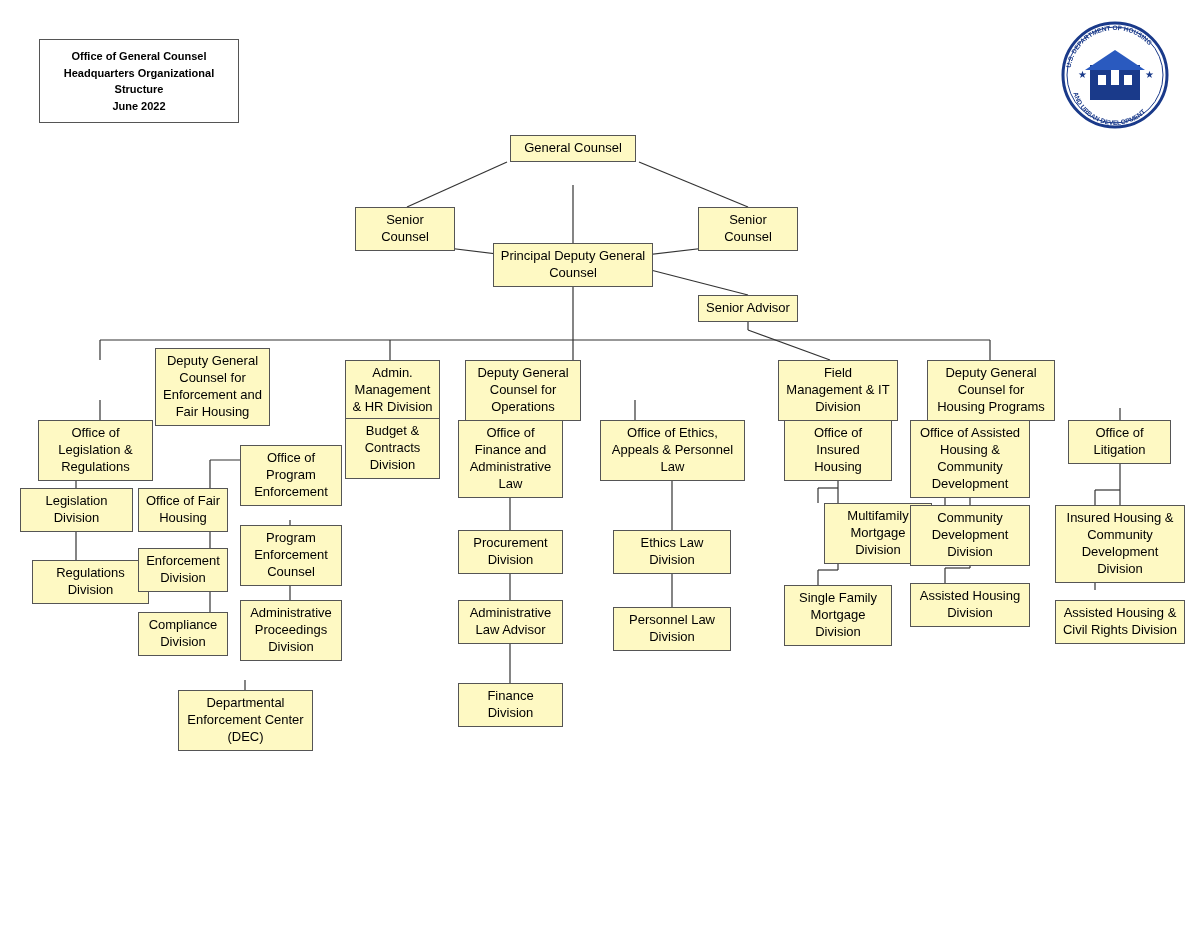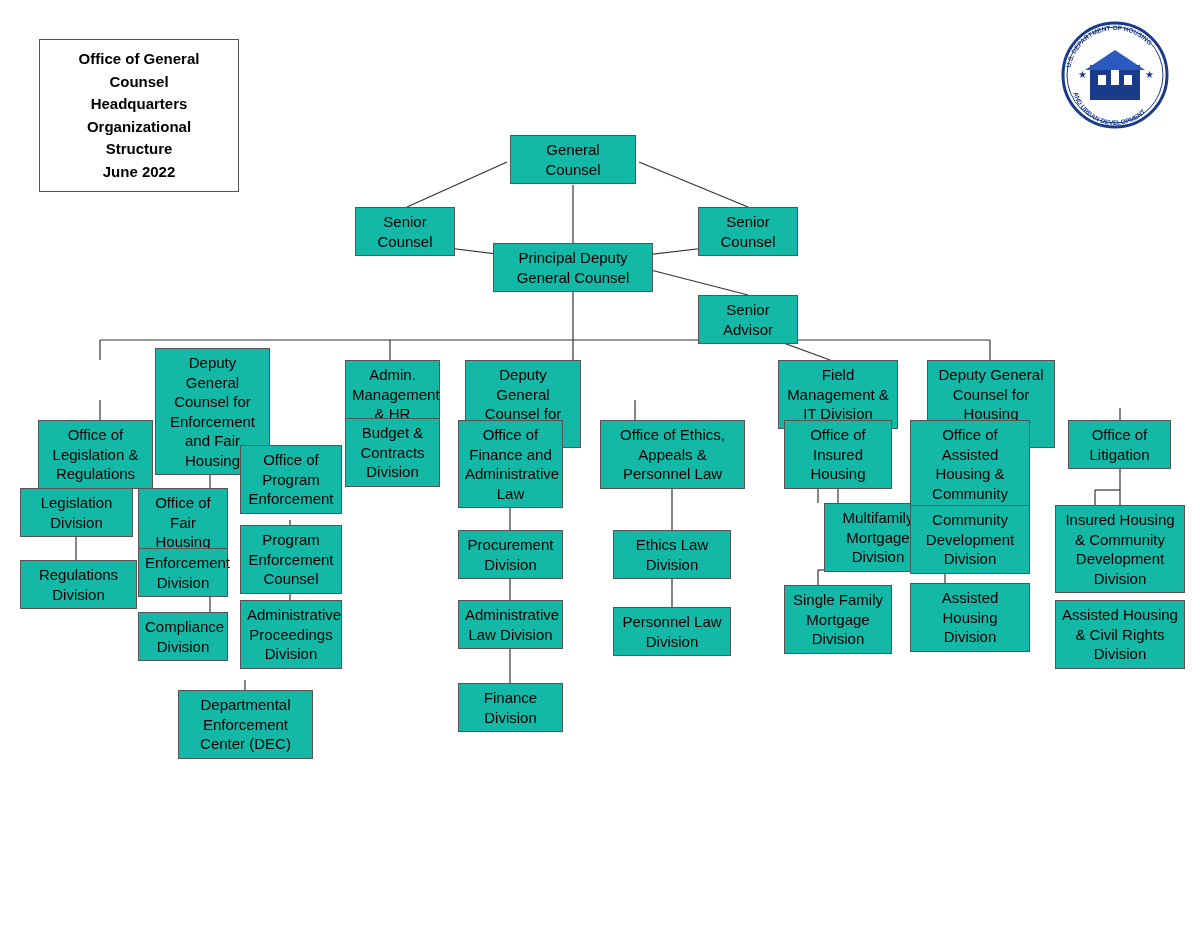--- a/index.html
+++ b/index.html
@@ -8,35 +8,35 @@
       font-family: Arial, sans-serif;
       font-size: 10px;
       width: 1200px;
       min-height: 927px;
       position: relative;
       overflow-x: hidden;
     }
 
     .org-box {
       border: 1px solid #555;
-      background: #14b8a6;
+      background: #fef9c3;
       padding: 4px 6px;
       text-align: center;
       position: absolute;
       line-height: 1.3;
-      font-size: 15px;
+      font-size: 13px;
     }
 
     .title-box {
       border: 1px solid #555;
       background: #fff;
       padding: 8px 12px;
       text-align: center;
       position: absolute;
-      font-size: 15px;
+      font-size: 11px;
       font-weight: bold;
       line-height: 1.5;
     }
 
     svg.connectors {
       position: absolute;
       top: 0; left: 0;
       width: 1200px;
       height: 927px;
       pointer-events: none;
@@ -248,21 +248,21 @@
 </div>
 
 <div class="org-box" style="left:38px; top:420px; width:115px;">
   <span>Office of Legislation &amp; Regulations</span>
 </div>
 
 <div class="org-box" style="left:20px; top:488px; width:113px;">
   <span>Legislation Division</span>
 </div>
 
-<div class="org-box" style="left:20px; top:560px; width:117px;text-align:center;">
+<div class="org-box" style="left:32px; top:560px; width:117px;text-align:center;">
   <span>Regulations Division</span>
 </div>
 
 <div class="org-box" style="left:138px; top:488px; width:90px;">
   <span>Office of Fair Housing</span>
 </div>
 
 <div class="org-box" style="left:138px; top:548px; width:90px;">
   <span>Enforcement Division</span>
 </div>
@@ -293,21 +293,21 @@
 
 <div class="org-box" style="left:458px; top:420px; width:105px;">
   <span>Office of Finance and Administrative Law</span>
 </div>
 
 <div class="org-box" style="left:458px; top:530px; width:105px;">
   <span>Procurement Division</span>
 </div>
 
 <div class="org-box" style="left:458px; top:600px; width:105px;">
-  <span>Administrative Law Division</span>
+  <span>Administrative Law Advisor</span>
 </div>
 
 <div class="org-box" style="left:458px; top:683px; width:105px;">
   <span>Finance  Division</span>
 </div>
 
 <div class="org-box" style="left:600px; top:420px; width:145px;">
   <span>Office of Ethics, Appeals &amp; Personnel Law</span>
 </div>
 

